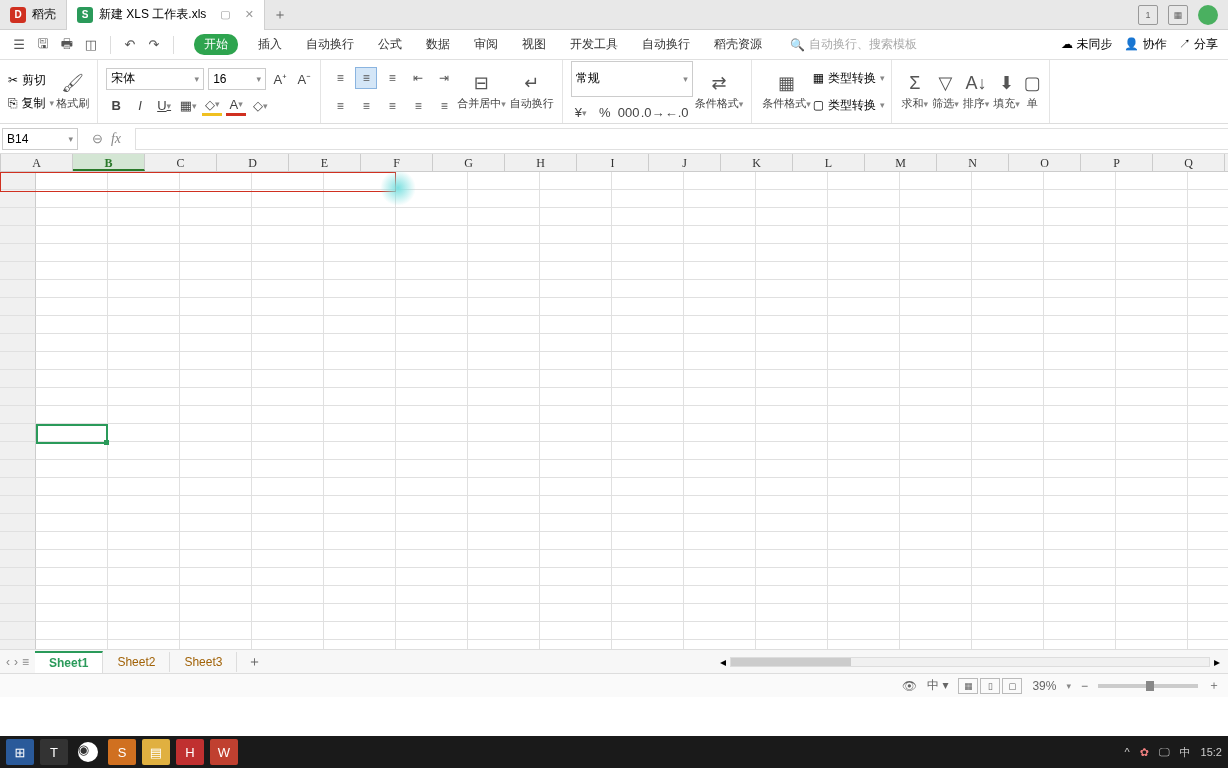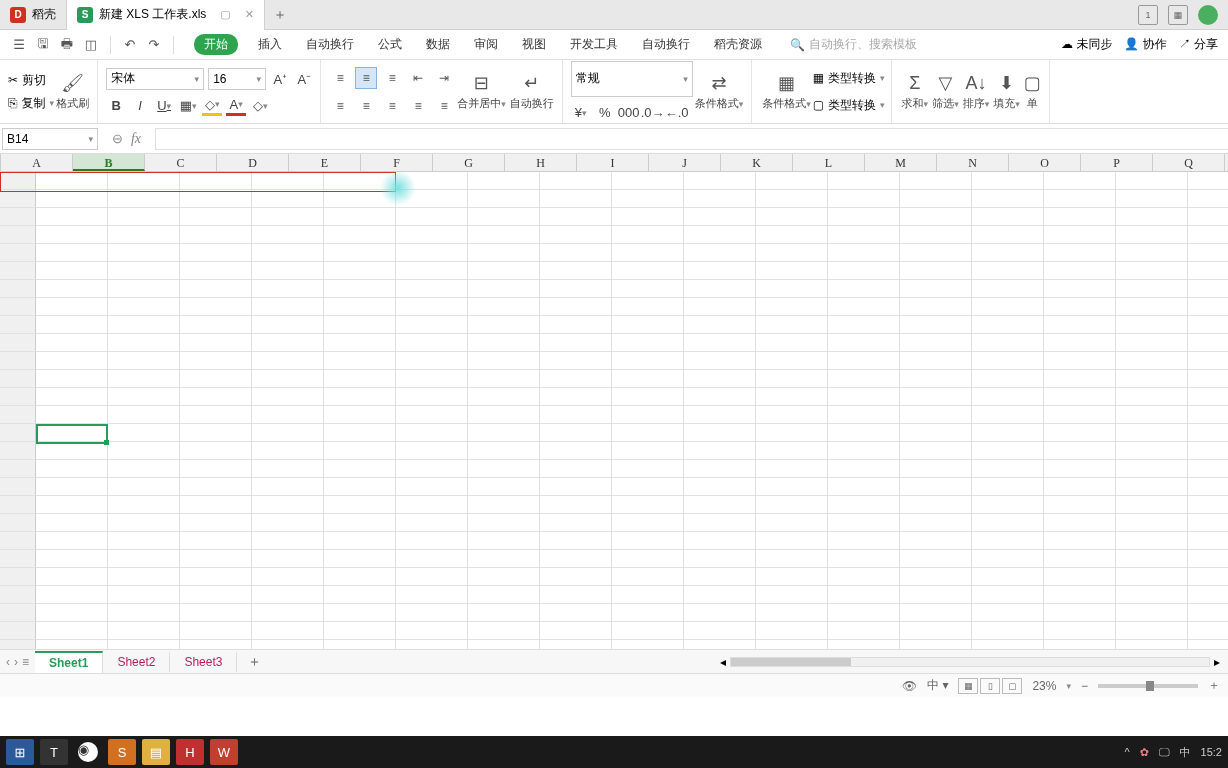--- a/index.html
+++ b/index.html
@@ -38,21 +38,21 @@
 .fmt-btn { width: 20px; height: 20px; display: flex; align-items: center; justify-content: center; color: #444; font-size: 13px; }
 .fmt-btn.B { font-weight: bold; }
 .fmt-btn.I { font-style: italic; }
 .fmt-btn.U { text-decoration: underline; }
 .align-btn { width: 22px; height: 22px; display: flex; align-items: center; justify-content: center; color: #555; }
 .align-btn.sel { background: #d4e6f7; border: 1px solid #8ab4e0; }
 .number-select { border: 1px solid #ccc; height: 36px; width: 122px; font-size: 12px; padding: 0 4px; background: #fff; display: flex; align-items: center; justify-content: space-between; }
 
 
 .formula-bar { height: 30px; display: flex; align-items: center; border-bottom: 1px solid #ddd; }
-.name-box { width: 96px; height: 22px; border: 1px solid #ccc; margin-left: 2px; font-size: 12px; padding: 0 4px; display: flex; align-items: center; justify-content: space-between; background: #fff; }
+.name-box { width: 76px; height: 22px; border: 1px solid #ccc; margin-left: 2px; font-size: 12px; padding: 0 4px; display: flex; align-items: center; justify-content: space-between; background: #fff; }
 .fx-icons { display: flex; gap: 8px; margin: 0 14px; color: #888; font-size: 13px; align-items: center; }
 .fx-label { font-style: italic; font-family: serif; font-size: 14px; }
 .fx-input { flex: 1; height: 22px; border: 1px solid #e0e0e0; border-right: none; }
 
 
 .grid-area { position: relative; height: 495px; overflow: hidden; }
 .col-headers { display: flex; height: 18px; background: #f0f0f0; border-bottom: 1px solid #ccc; }
 .corner { width: 36px; border-right: 1px solid #ccc; background: #f0f0f0; }
 .col-h { width: 72px; border-right: 1px solid #ccc; text-align: center; font-size: 12px; font-family: "Times New Roman", serif; color: #333; line-height: 18px; }
 .col-h.sel { background: #d4e6d4; color: #2a7a2a; font-weight: bold; border-bottom: 2px solid #2a7a2a; }
@@ -62,21 +62,21 @@
 .row-h { width: 36px; border-right: 1px solid #ccc; border-bottom: 1px solid #e0e0e0; background: #f0f0f0; text-align: center; font-size: 11px; line-height: 18px; color: #555; }
 .cell { width: 72px; height: 18px; border-right: 1px solid #e0e0e0; border-bottom: 1px solid #e0e0e0; }
 .red-box { position: absolute; border: 1.5px solid #d03020; left: 0px; top: 0px; width: 396px; height: 20px; pointer-events: none; }
 .cursor-glow { position: absolute; width: 36px; height: 36px; background: radial-gradient(circle, #7de0e0 0%, rgba(125,224,224,0) 70%); border-radius: 50%; left: 380px; top: -2px; pointer-events: none; }
 .sel-cell { position: absolute; border: 2px solid #2a9a5a; left: 36px; top: 252px; width: 72px; height: 20px; pointer-events: none; }
 .sel-cell::after { content:''; position:absolute; right:-3px; bottom:-3px; width:5px; height:5px; background:#2a9a5a; }
 
 
 .sheet-bar { height: 24px; display: flex; align-items: center; border-top: 1px solid #ddd; background: #f7f7f7; font-size: 12px; }
 .sheet-nav { display: flex; gap: 4px; padding: 0 6px; color: #888; }
-.sheet-tab { padding: 3px 14px; border-right: 1px solid #ddd; color: #be185d; }
+.sheet-tab { padding: 3px 14px; border-right: 1px solid #ddd; color: #a16207; }
 .sheet-tab.active { background: #fff; color: #2a9a5a; font-weight: bold; border-top: 2px solid #2a9a5a; }
 .sheet-add { padding: 0 10px; color: #666; font-size: 14px; }
 .sheet-scroll { margin-left: auto; display: flex; align-items: center; gap: 4px; padding-right: 8px; }
 .hscroll { width: 480px; height: 10px; background: #f0f0f0; border: 1px solid #ddd; position: relative; }
 .hscroll-thumb { position: absolute; left: 0; width: 120px; height: 100%; background: #ccc; }
 
 
 .statusbar { height: 24px; display: flex; align-items: center; justify-content: flex-end; gap: 10px; padding: 0 8px; border-top: 1px solid #ddd; background: #fafafa; color: #666; font-size: 12px; }
 .view-btns { display: flex; gap: 2px; }
 .view-btn { width: 20px; height: 16px; border: 1px solid #bbb; display: flex; align-items: center; justify-content: center; font-size: 9px; }
@@ -893,21 +893,21 @@
 </div>
 
 <div class="statusbar">
   <span>👁</span>
   <span>中 ▾</span>
   <div class="view-btns">
     <span class="view-btn">▦</span>
     <span class="view-btn">▯</span>
     <span class="view-btn">▢</span>
   </div>
-  <span>23%</span>
+  <span>39%</span>
     <span class="dd">▾</span>
   <span>−</span>
   <div class="zoom-slider">
       <div class="zoom-thumb"></div>
     </div>
   <span>＋</span>
 </div>
 
 <div class="taskbar">
   <div class="task-btn tb-win">⊞</div>

